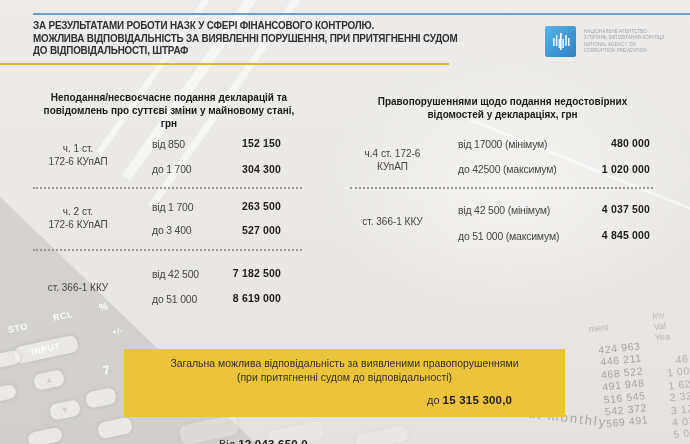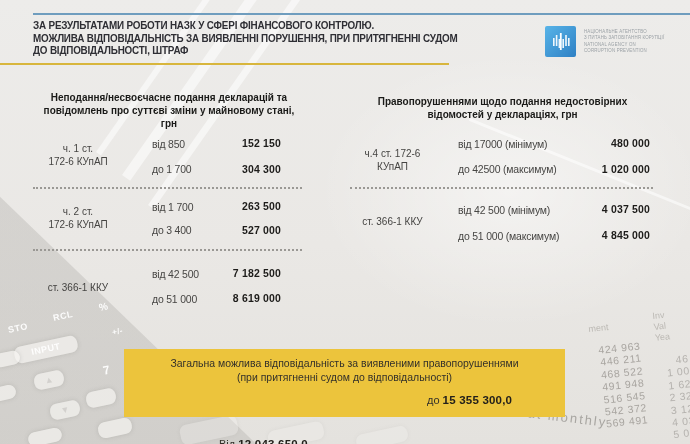--- a/index.html
+++ b/index.html
@@ -169,17 +169,17 @@
 
   <div id="banner" class="abs">
     <div class="btitle pre">Загальна можлива відповідальність за виявленими правопорушеннями
 (при притягненні судом до відповідальності)</div>
     <div class="bfig" style="left:95px;margin-top:44px;">
       <span>Від</span>
       <b>12 043 650,0</b>
     </div>
     <div class="bfig" style="left:303px;">
       <span>до</span>
-      <b>15 355 300,0</b>
+      <b>15 315 300,0</b>
     </div>
   </div>
 
 </div>
 
 </body></html>

